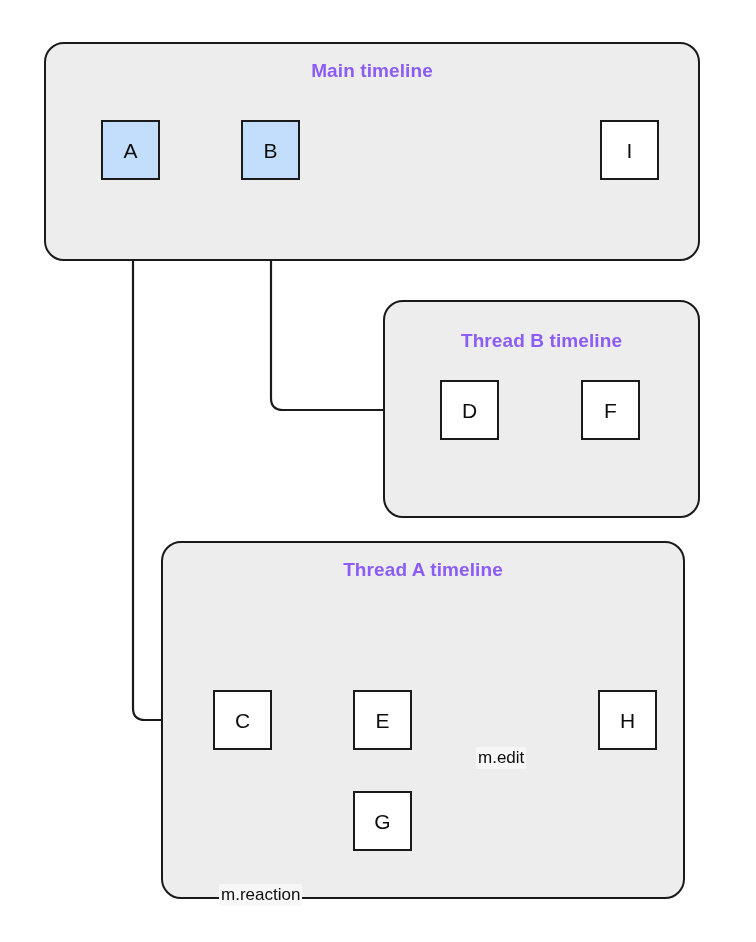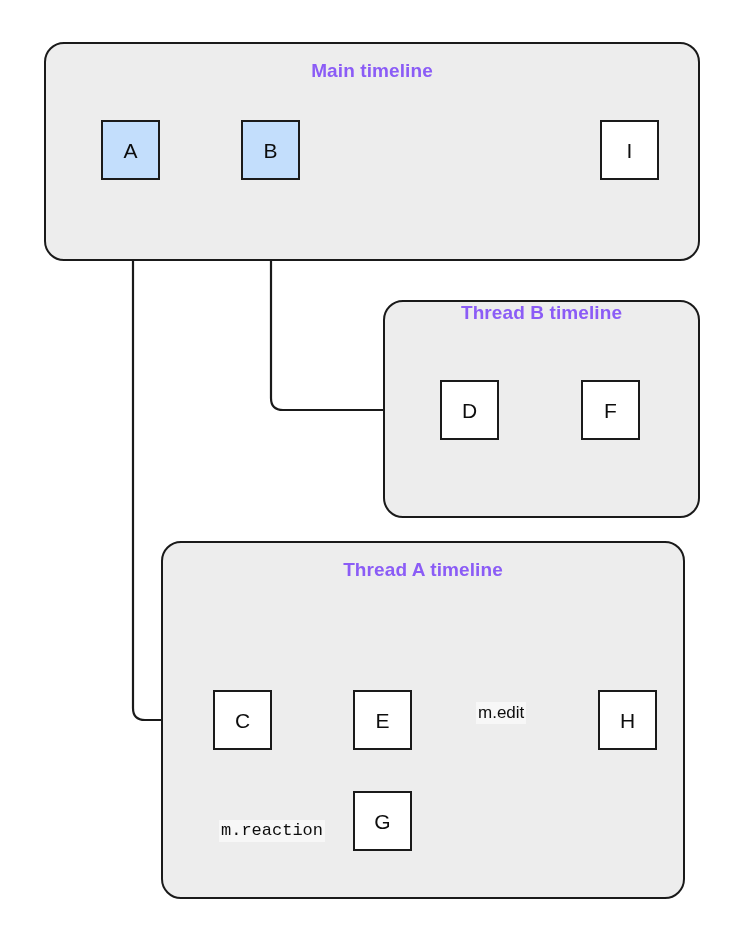--- a/index.html
+++ b/index.html
@@ -103,21 +103,21 @@
 
       <path d="M 353,821 L 244,821 L 244,762" stroke-dasharray="2.2 6" marker-end="url(#arrowFilledDotted)"></path>
     </g>
   </svg>
 
   <div class="timeline-group" style="left:44px; top:42px; width:656px; height:219px;">
     <div class="group-title" style="top:16px;">Main timeline</div>
   </div>
 
   <div class="timeline-group" style="left:383px; top:300px; width:317px; height:218px;">
-    <div class="group-title" style="top:0;">Thread B timeline</div>
+    <div class="group-title" style="top:28px;">Thread B timeline</div>
   </div>
 
   <div class="timeline-group" style="left:161px; top:541px; width:524px; height:358px;">
     <div class="group-title" style="top:16px;">Thread A timeline</div>
   </div>
 
   <div class="event-node highlight" style="left:101px; top:120px; width:59px; height:60px;">A</div>
 
   <div class="event-node highlight" style="left:241px; top:120px; width:59px; height:60px;">B</div>
 
@@ -128,17 +128,17 @@
   <div class="event-node" style="left:581px; top:380px; width:59px; height:60px;">F</div>
 
   <div class="event-node" style="left:213px; top:690px; width:59px; height:60px;">C</div>
 
   <div class="event-node" style="left:353px; top:690px; width:59px; height:60px;">E</div>
 
   <div class="event-node" style="left:598px; top:690px; width:59px; height:60px;">H</div>
 
   <div class="event-node" style="left:353px; top:791px; width:59px; height:60px;">G</div>
 
-  <div class="edge-label" style="left:476px; top:702px;text-align:right;">m.edit</div>
+  <div class="edge-label" style="left:476px; top:747px;text-align:right;">m.edit</div>
 
-  <div class="edge-label" style="left:219px; top:820px;font-family:Liberation Mono, monospace;">m.reaction</div>
+  <div class="edge-label" style="left:219px; top:884px;">m.reaction</div>
 
 </div>
 
 </body></html>

